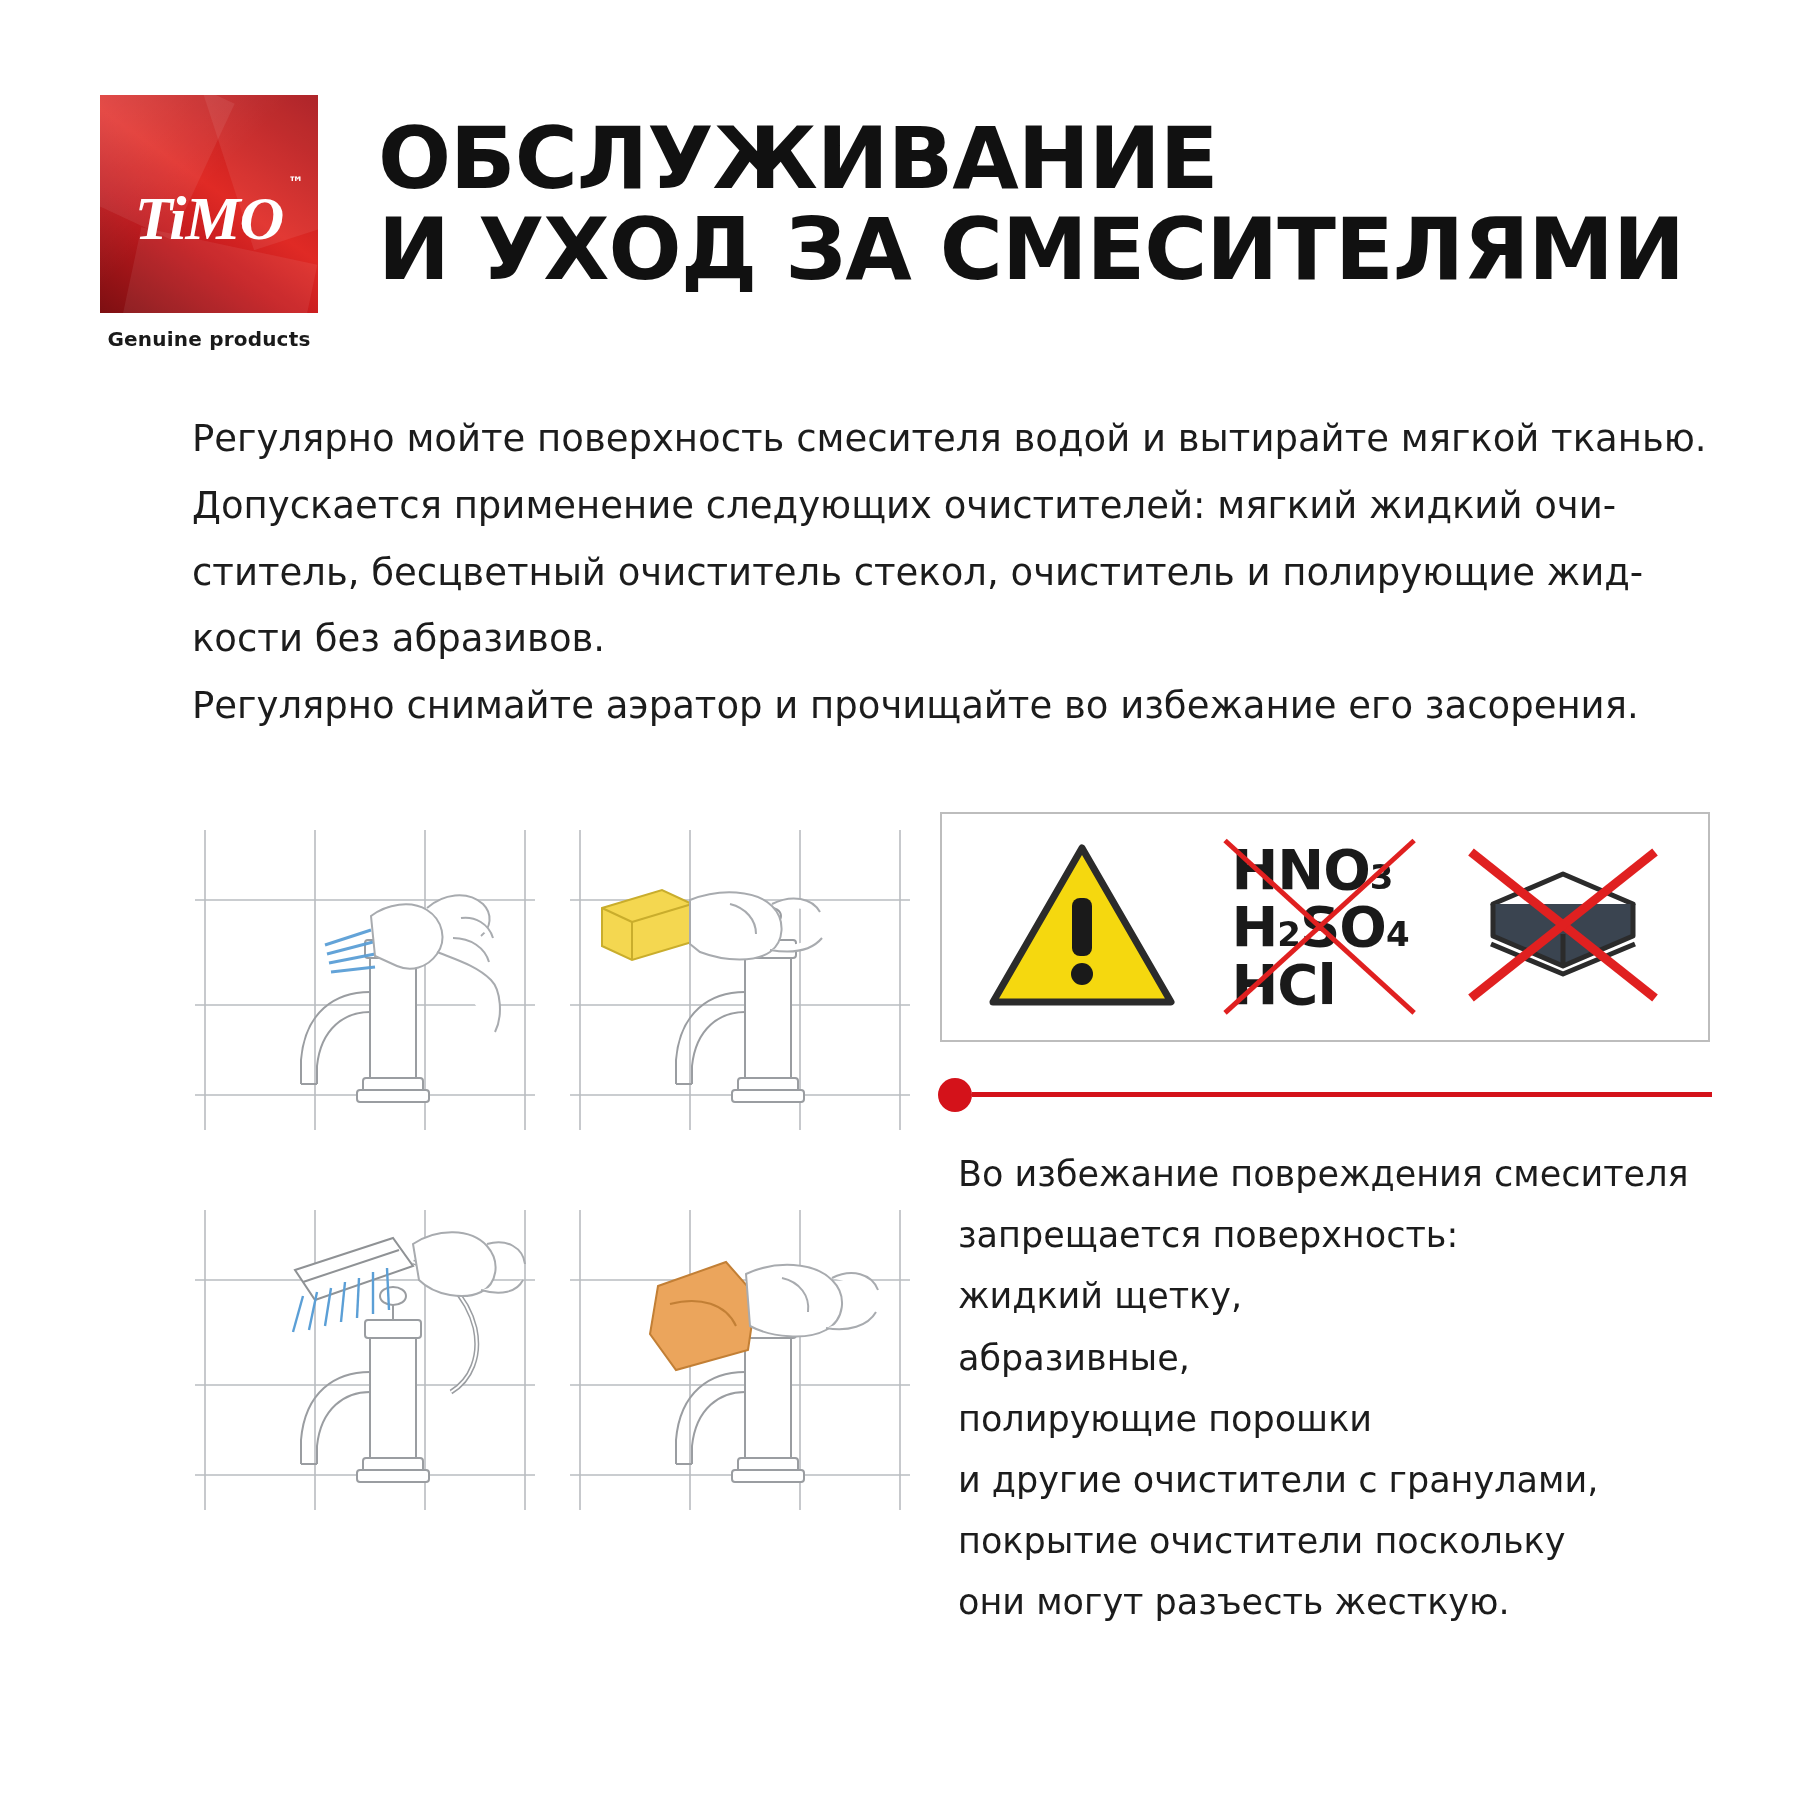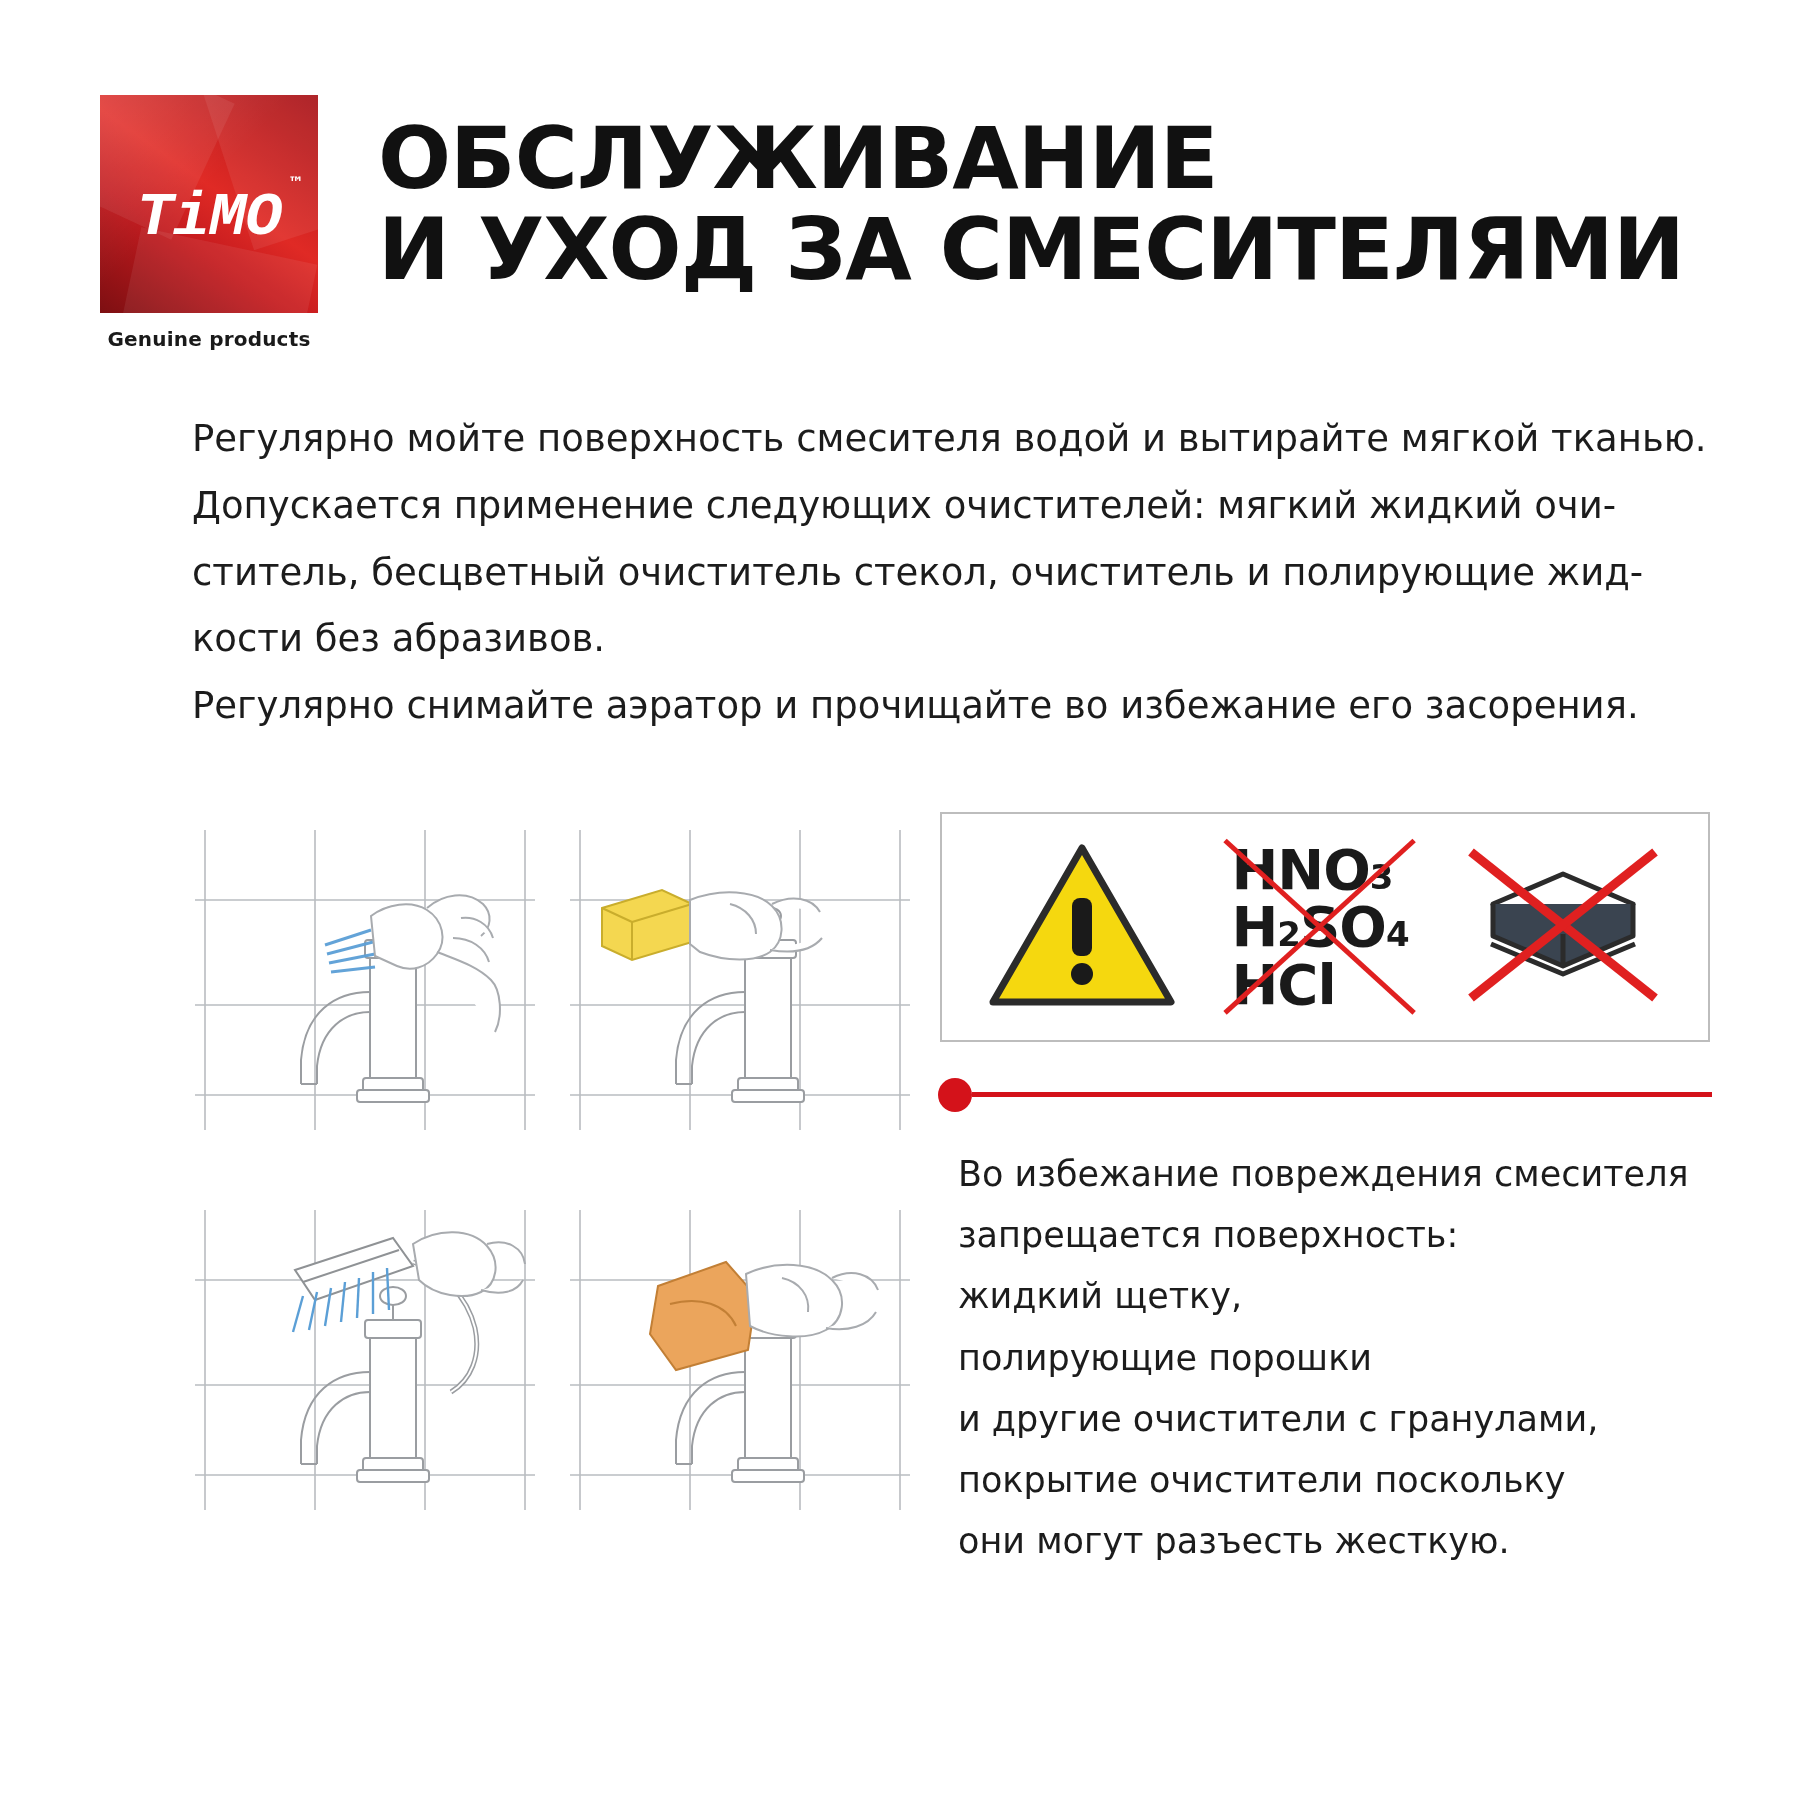--- a/index.html
+++ b/index.html
@@ -49,21 +49,21 @@
     position: absolute;
     left: 0; right: 0;
     top: 92px;
     text-align: center;
     color: #ffffff;
     font-size: 62px;
     font-weight: bold;
     font-style: italic;
     letter-spacing: -1px;
     line-height: 1;
-    font-family: Liberation Mono, monospace;
+    font-family: Liberation Serif, serif;
   }
   .logo-tm {
     position: absolute;
     right: 14px;
     top: 78px;
     color: #fff;
     font-size: 16px;
     font-weight: bold;
   }
   .logo-tagline {
@@ -377,17 +377,18 @@
   </div>
 </div>
 
 <div class="sep-dot"></div>
 <div class="sep-line"></div>
 
 <div class="right-text">
   <p>Во избежание повреждения смесителя</p>
   <p>запрещается поверхность:</p>
   <p>жидкий щетку,</p>
+  <p>абразивные,</p>
   <p>полирующие порошки</p>
   <p>и другие очистители с гранулами,</p>
   <p>покрытие очистители поскольку</p>
   <p>они могут разъесть жесткую.</p>
 </div>
 
 </body></html>

